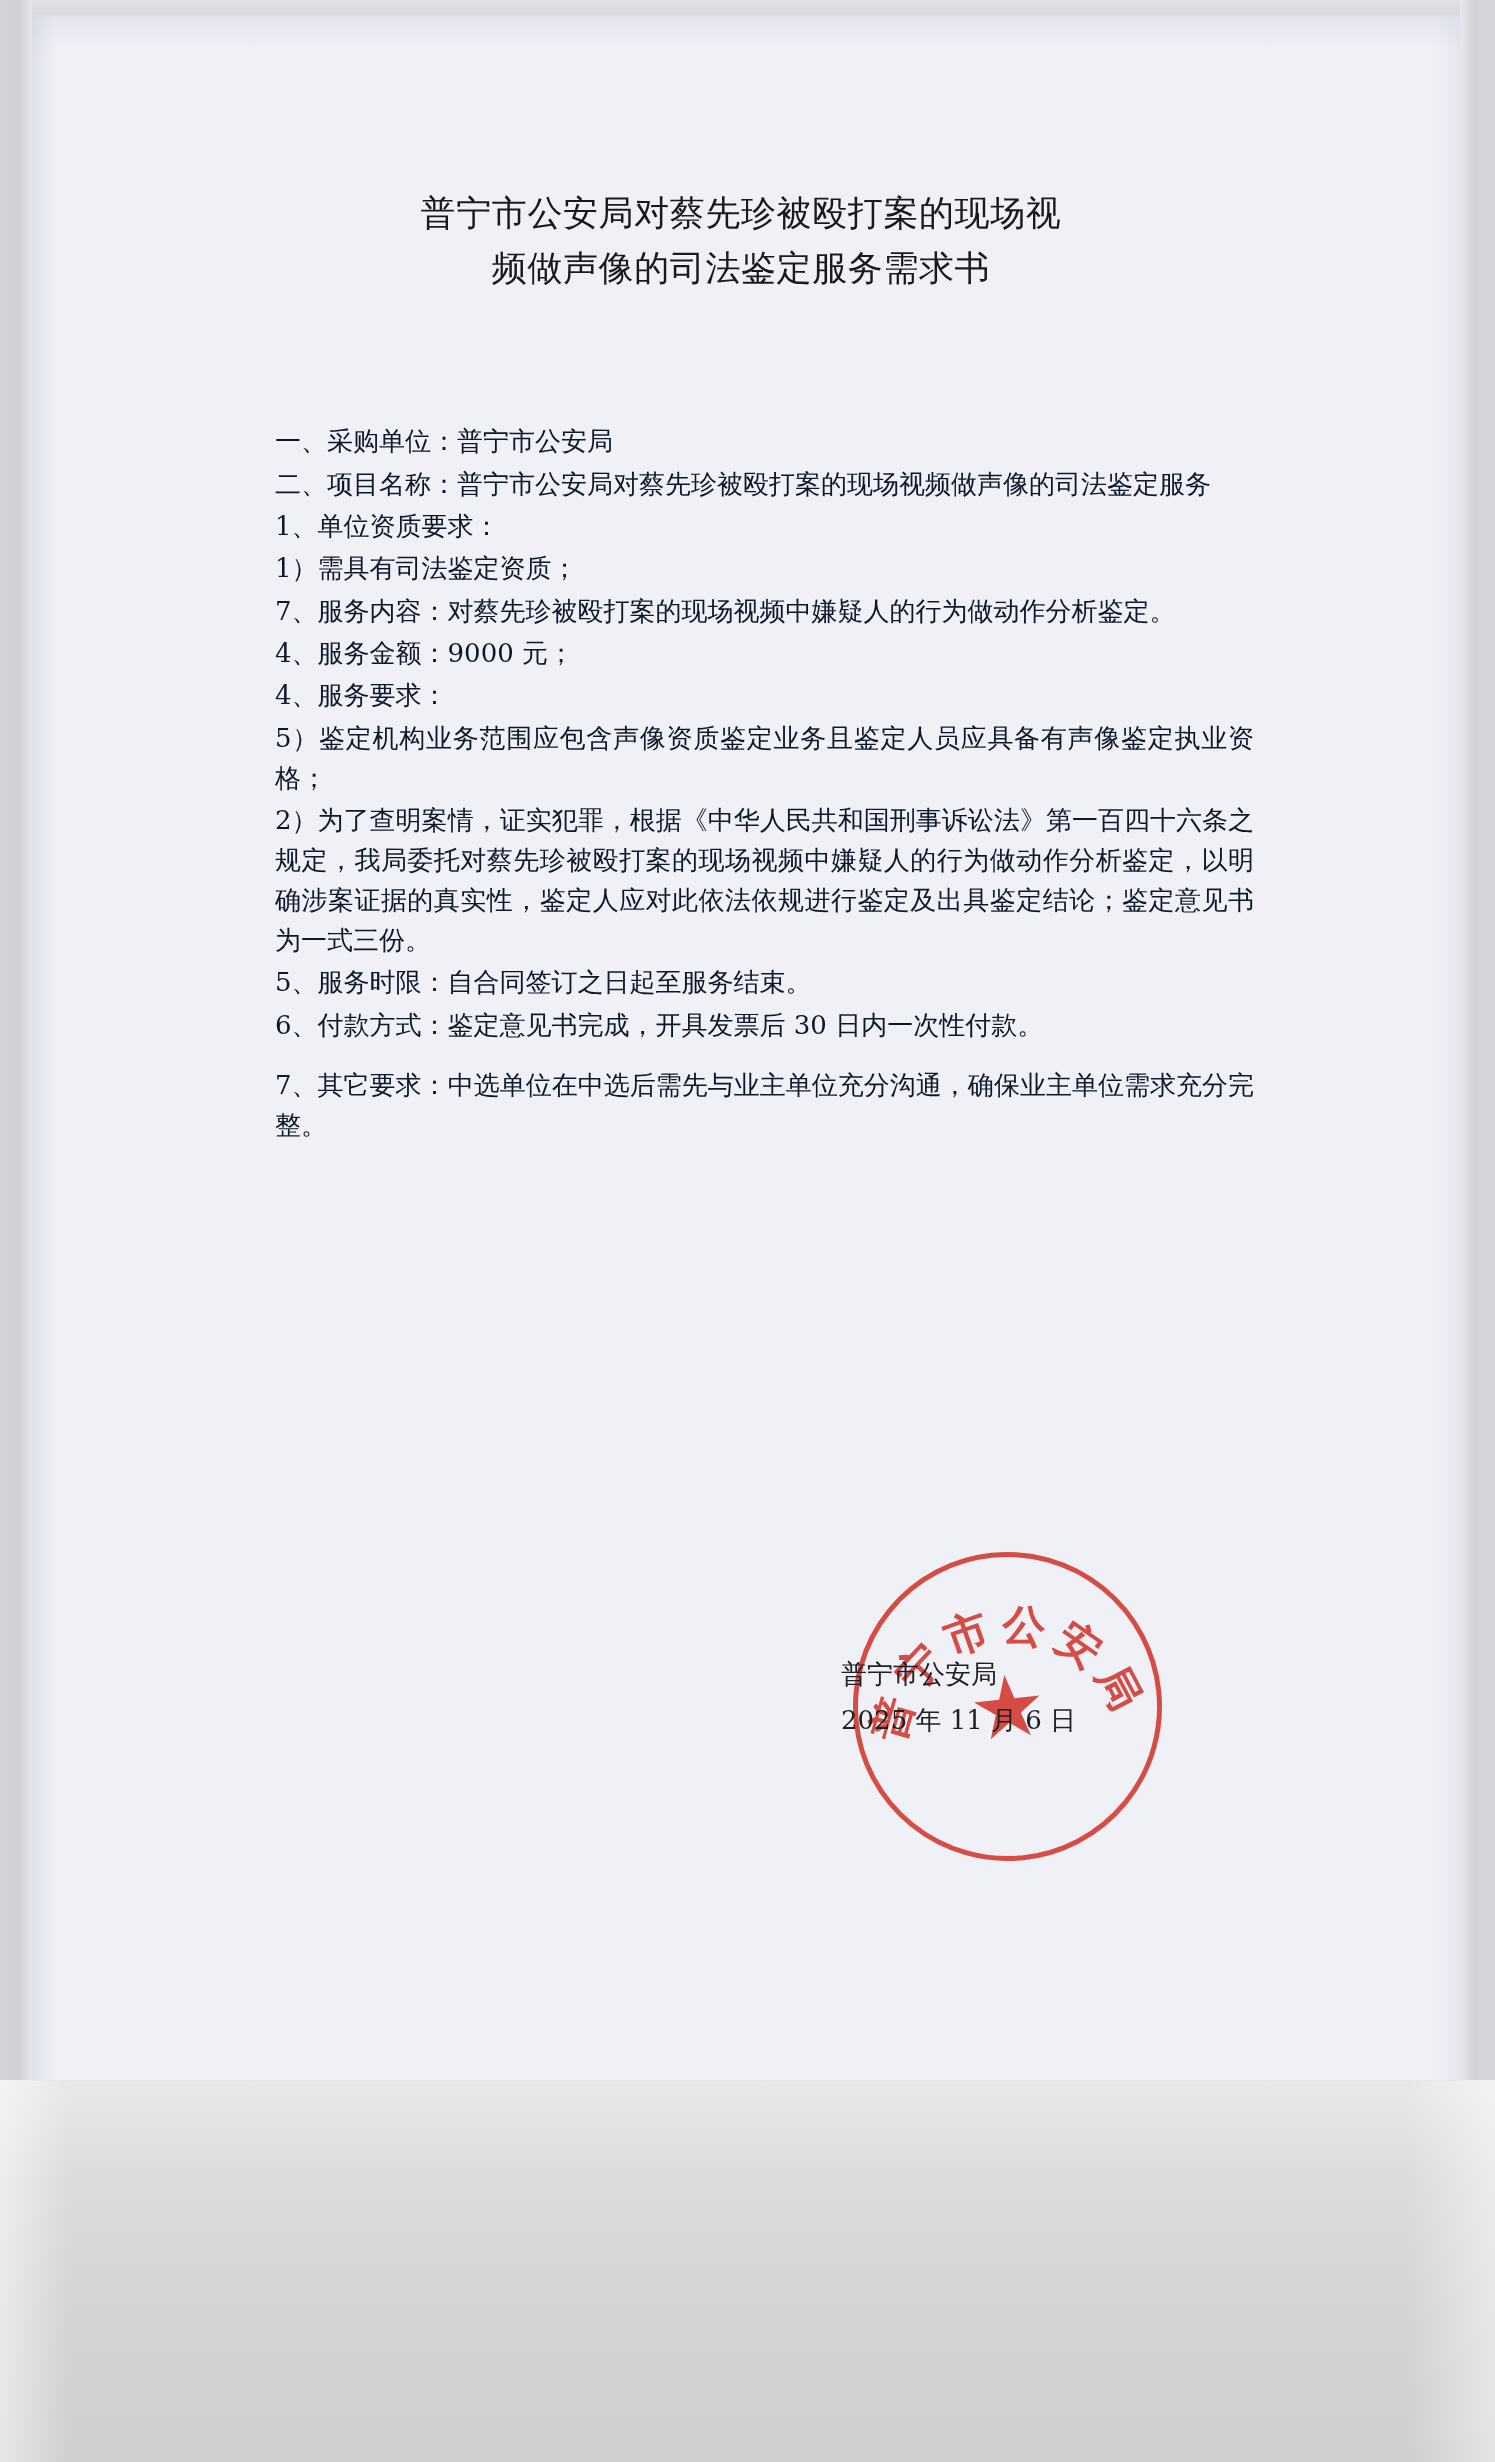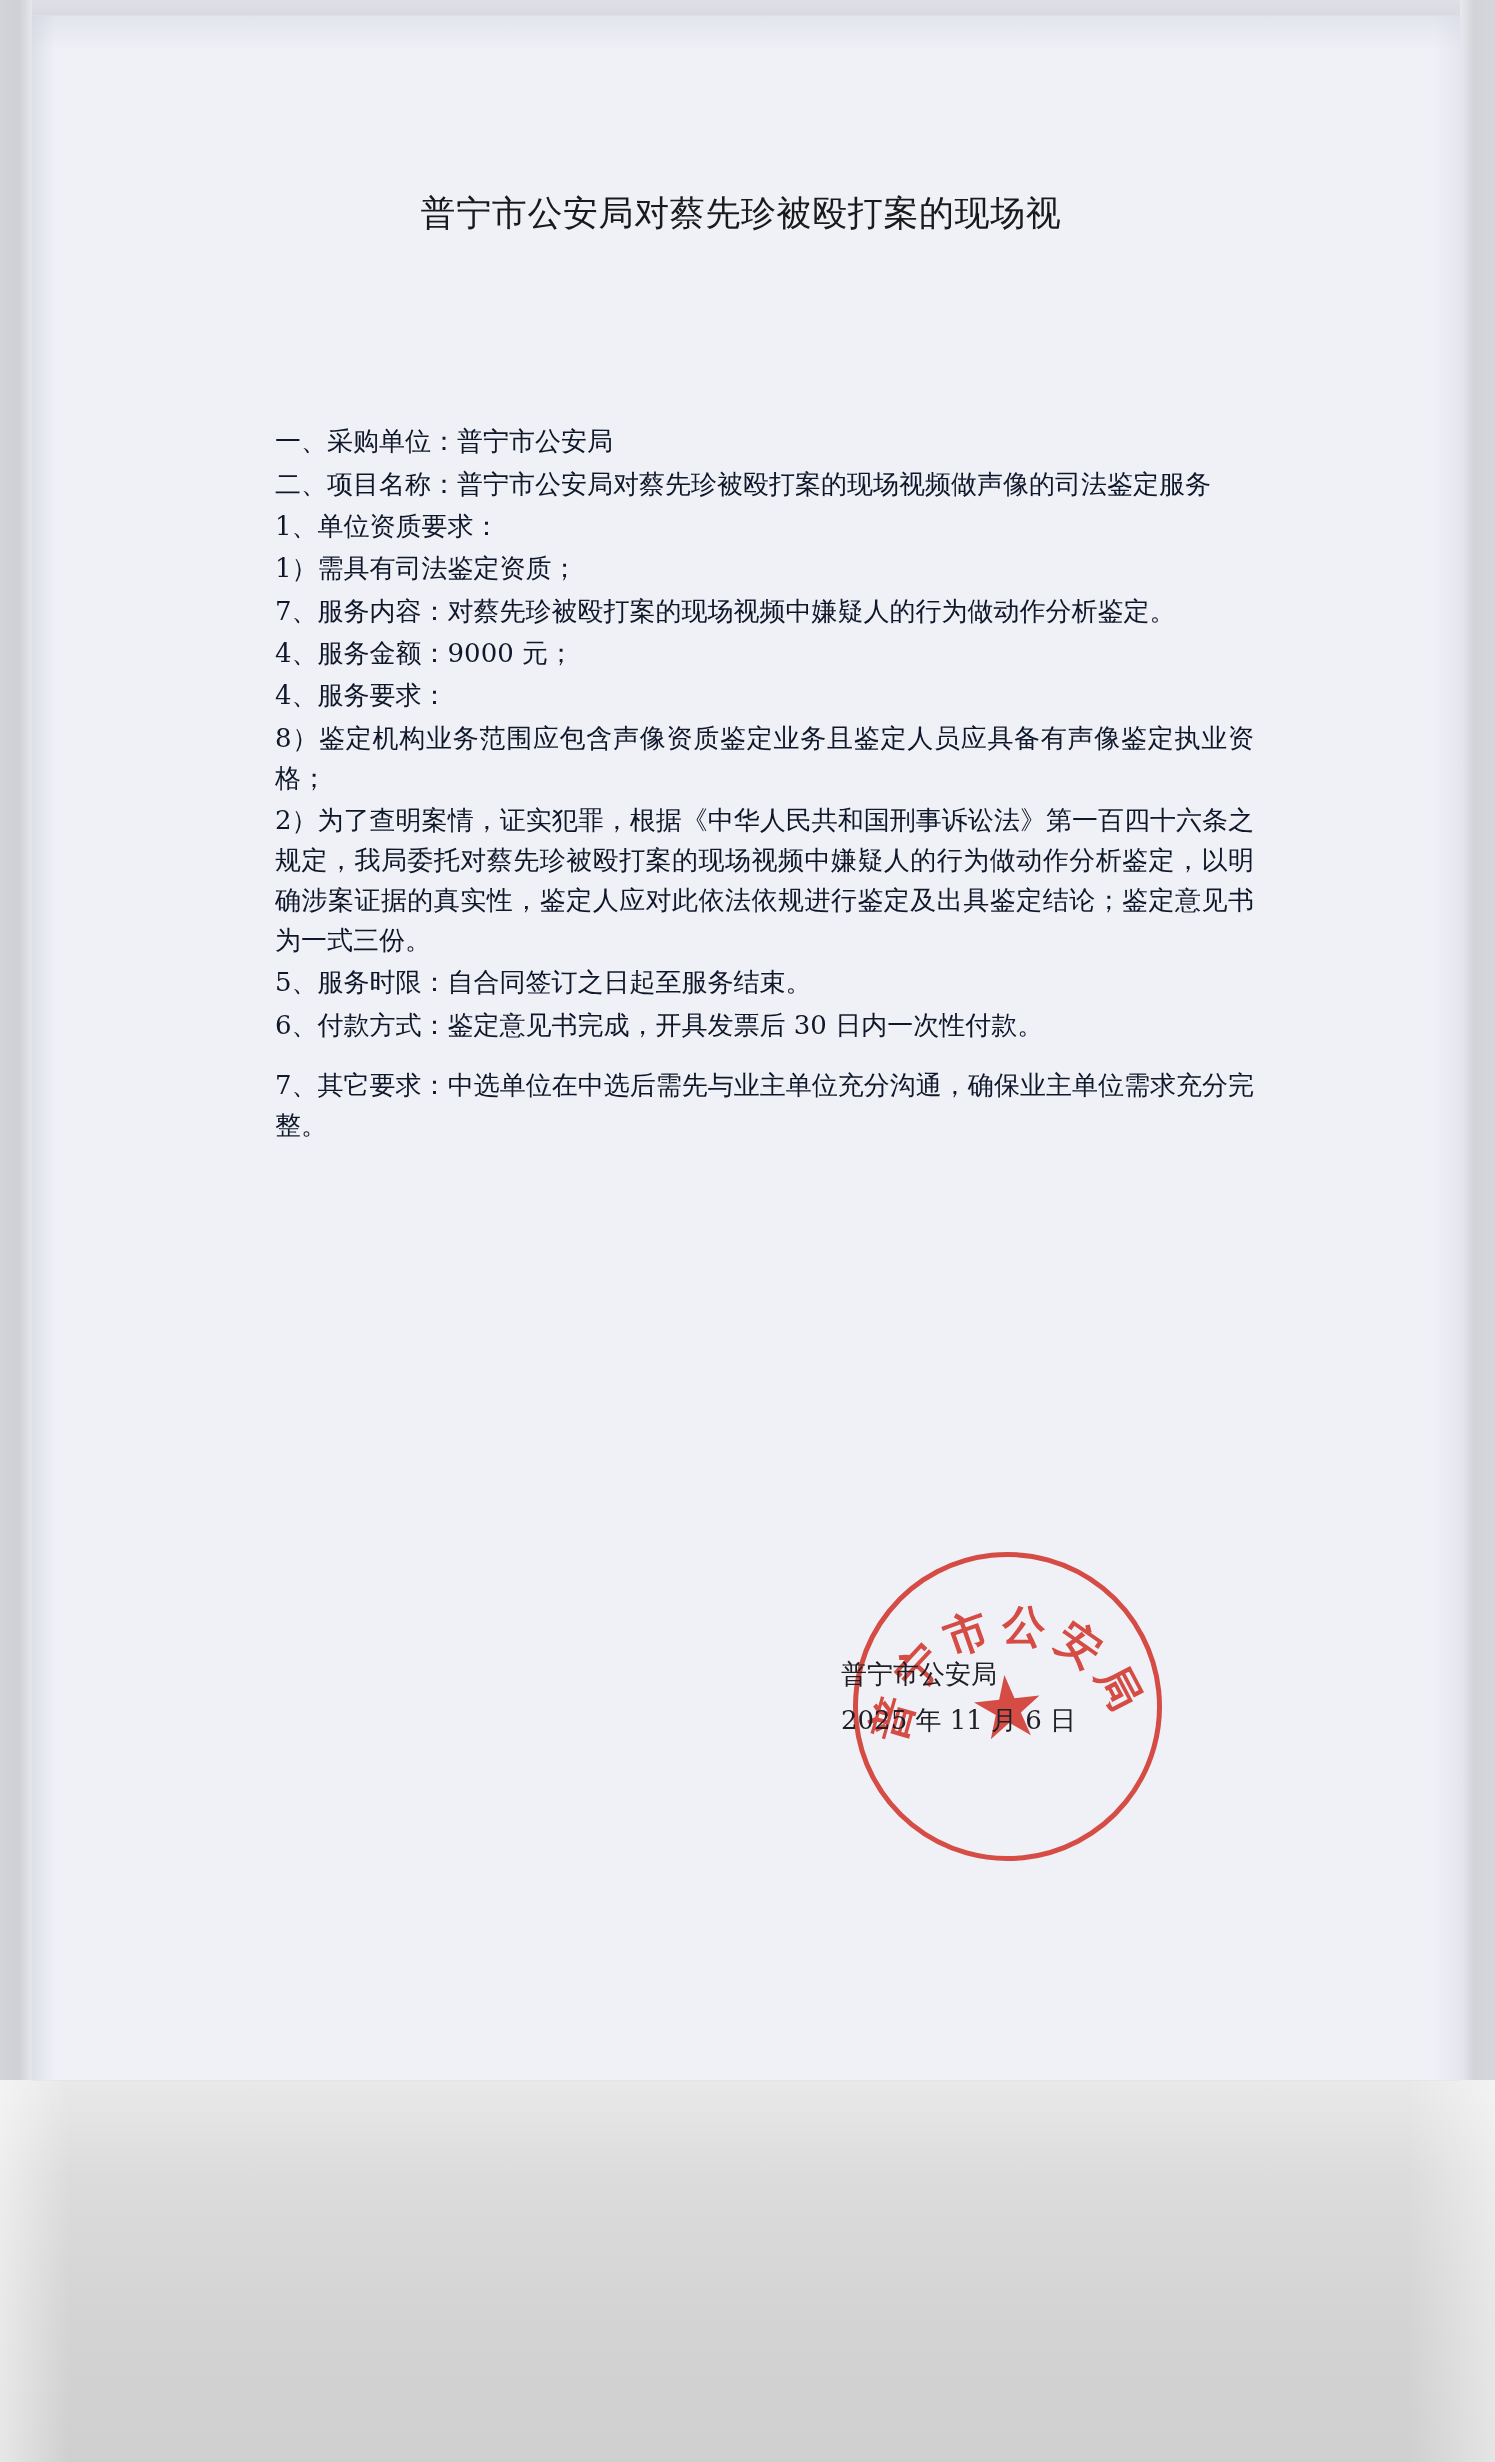--- a/index.html
+++ b/index.html
@@ -166,31 +166,32 @@
 <div id="top-strip"></div>
 <div id="left-strip"></div>
 <div id="right-strip"></div>
 <div id="scan-bed"></div>
 
 <div id="scan-page">
   <div class="doc-body">
 
     <div class="doc-title">
       <div>普宁市公安局对蔡先珍被殴打案的现场视</div>
+      <div>频做声像的司法鉴定服务需求书</div>
     </div>
 
     <div class="doc-text">
       <p>一、采购单位：普宁市公安局</p>
       <p>二、项目名称：普宁市公安局对蔡先珍被殴打案的现场视频做声像的司法鉴定服务</p>
       <p>1、单位资质要求：</p>
       <p>1）需具有司法鉴定资质；</p>
       <p>7、服务内容：对蔡先珍被殴打案的现场视频中嫌疑人的行为做动作分析鉴定。</p>
       <p>4、服务金额：9000 元；</p>
       <p>4、服务要求：</p>
-      <p>8）鉴定机构业务范围应包含声像资质鉴定业务且鉴定人员应具备有声像鉴定执业资格；</p>
+      <p>5）鉴定机构业务范围应包含声像资质鉴定业务且鉴定人员应具备有声像鉴定执业资格；</p>
       <p>2）为了查明案情，证实犯罪，根据《中华人民共和国刑事诉讼法》第一百四十六条之规定，我局委托对蔡先珍被殴打案的现场视频中嫌疑人的行为做动作分析鉴定，以明确涉案证据的真实性，鉴定人应对此依法依规进行鉴定及出具鉴定结论；鉴定意见书为一式三份。</p>
       <p>5、服务时限：自合同签订之日起至服务结束。</p>
       <p>6、付款方式：鉴定意见书完成，开具发票后 30 日内一次性付款。</p>
       <p class="gap">7、其它要求：中选单位在中选后需先与业主单位充分沟通，确保业主单位需求充分完整。</p>
     </div>
 
     <div class="seal">
       <svg class="seal-arc" viewBox="0 0 510 510">
         <defs>
           <path id="sealArcPath" d="M 72,300 A 185,185 0 0 1 438,300" fill="none"></path>

